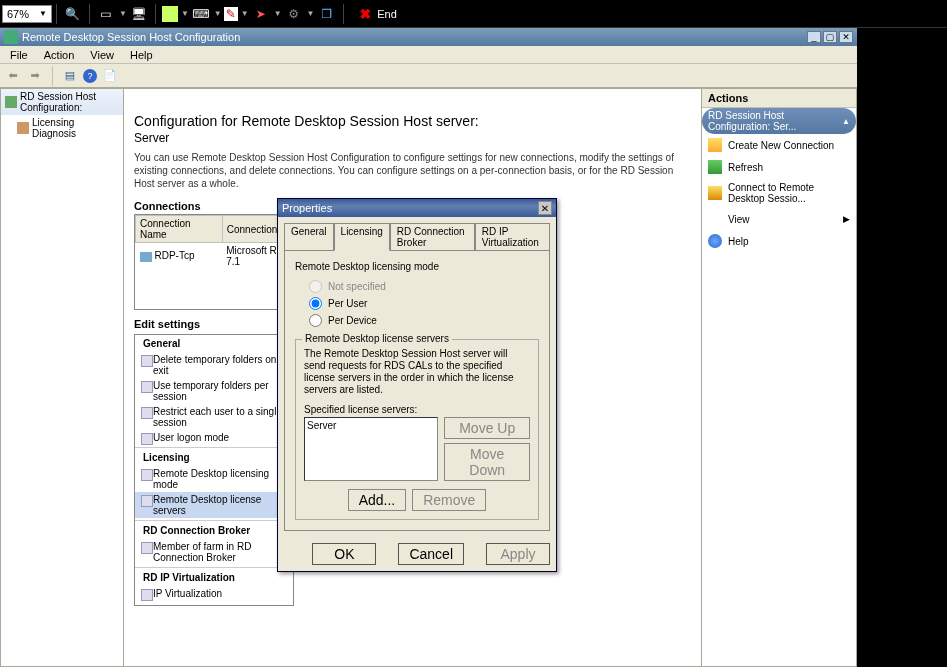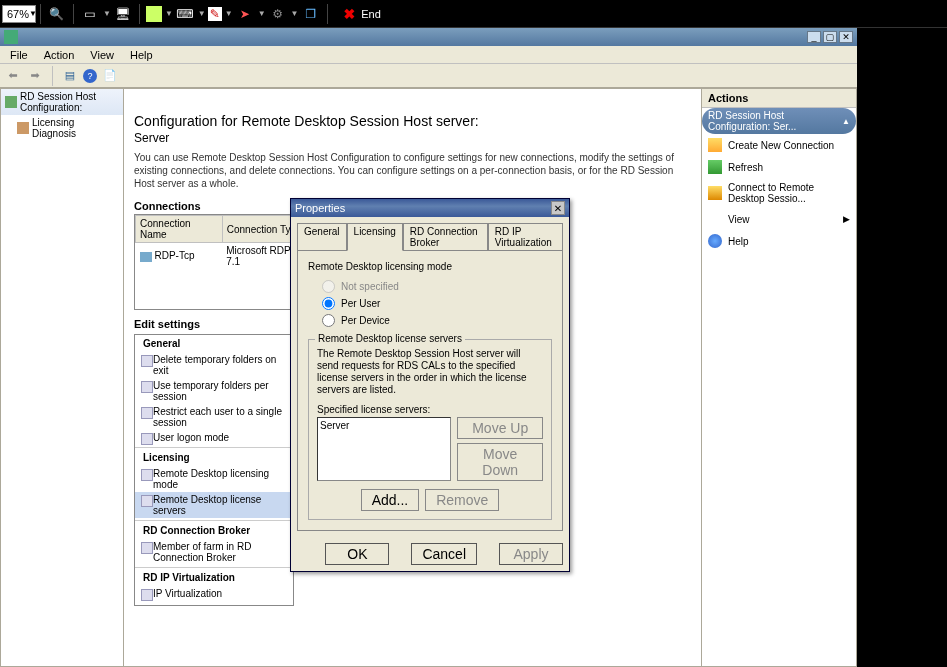--- a/index.html
+++ b/index.html
@@ -1,20 +1,20 @@
 <!DOCTYPE html>
 <html><head>
 <meta charset="utf-8">
 <style>
 * { box-sizing: border-box; margin: 0; padding: 0; }
 body { font-family: Tahoma, sans-serif; font-size: 11px; background: #000; width: 947px; height: 667px; overflow: hidden; position: relative; }
 
 
 .top-toolbar { background: #000; height: 28px; display: flex; align-items: center; padding: 2px; border-bottom: 1px solid #333; }
-.zoom-box { background: #fff; border: 1px solid #888; padding: 2px 4px; font-size: 11px; width: 34px; display: flex; align-items: center; justify-content: space-between; }
+.zoom-box { background: #fff; border: 1px solid #888; padding: 2px 4px; font-size: 11px; width: 50px; display: flex; align-items: center; justify-content: space-between; }
 .tb-sep { width: 1px; height: 20px; background: #444; margin: 0 4px; }
 .tb-icon { width: 20px; height: 20px; display: flex; align-items: center; justify-content: center; color: #fff; font-size: 12px; margin: 0 2px; cursor: pointer; }
 .tb-dd { color: #aaa; font-size: 8px; margin-left: 1px; }
 .end-btn { display: flex; align-items: center; color: #fff; padding: 2px 8px; margin-left: 4px; cursor: pointer; }
 .end-x { color: #e00; font-weight: bold; margin-right: 6px; font-size: 14px; }
 
 
 .app-wrap { background: #000; width: 857px; height: calc(667px - 28px); position: relative; }
 .app-window { background: #ece9d8; width: 857px; height: 100%; position: relative; }
 .title-bar { background: linear-gradient(#7b9ebd, #5478a0); height: 18px; display: flex; align-items: center; padding: 0 4px; color: #fff; font-size: 11px; }
@@ -54,21 +54,21 @@
 .actions-panel { width: 155px; background: #fff; border: 1px solid #aca899; border-left: none; }
 .actions-hdr { background: #ece9d8; padding: 3px 6px; font-weight: bold; font-size: 11px; border-bottom:1px solid #c0c0c0; }
 .actions-sub { background: linear-gradient(#6F8FB8, #5478a0); color: #fff; padding: 2px 6px; font-size: 10px; display:flex; justify-content:space-between; align-items:center;border-radius:13px; }
 .action-item { padding: 4px 6px; display: flex; align-items: center; cursor: pointer; font-size:10px; }
 .action-item .aicn { width: 14px; height: 14px; margin-right: 6px; flex-shrink: 0; }
 .ai-new{background:linear-gradient(#fd6,#fa3);} .ai-ref{background:linear-gradient(#6c6,#393);} .ai-conn{background:linear-gradient(#fd6,#d80);}
 .ai-help{background:radial-gradient(#6af,#36c); border-radius:50%;}
 .action-item .arrow { margin-left:auto; font-size:9px; }
 
 
-.props-dialog { position: absolute; left: 290px; top: 170px; width: 280px; background: #ece9d8; border: 1px solid #003; box-shadow: 2px 2px 4px rgba(0,0,0,0.4); z-index: 10; }
+.props-dialog { position: absolute; left: 277px; top: 170px; width: 280px; background: #ece9d8; border: 1px solid #003; box-shadow: 2px 2px 4px rgba(0,0,0,0.4); z-index: 10; }
 .props-title { background: linear-gradient(#3b5998, #6080b0 40%, #3b5998); color: #fff; padding: 2px 4px; font-size: 11px; display: flex; justify-content: space-between; align-items:center; }
 .props-title .x { background:#c8c8c8; color:#000; width:14px; height:14px; display:flex; align-items:center; justify-content:center; font-size:10px; cursor:pointer; border:1px solid #888; }
 .tab-strip { display: flex; padding: 6px 6px 0; font-size: 10px; }
 .tab { padding: 2px 6px; border: 1px solid #888; border-bottom: none; background: #ece9d8; margin-right: 0; cursor:pointer; position:relative; }
 .tab.active { background: #ece9d8; border-bottom: 1px solid #ece9d8; z-index:2; margin-bottom:-1px; }
 .tab-content { border: 1px solid #888; margin: 0 6px 6px; padding: 10px; background: #ece9d8; font-size: 10px; position:relative; }
 .fieldset { border: 1px solid #aaa; padding: 8px; margin-top: 12px; position: relative; }
 .fieldset .legend { position: absolute; top: -7px; left: 6px; background: #ece9d8; padding: 0 3px; font-size:10px; }
 .radio-row { display: flex; align-items: center; margin: 4px 0 4px 14px; }
 .radio-row input { margin-right: 6px; }
@@ -111,20 +111,21 @@
   <div class="end-btn">
       <span class="end-x">✖</span>
       <span>End</span>
     </div>
 </div>
 
 <div class="app-wrap">
 <div class="app-window">
   <div class="title-bar">
     <div class="icon"></div>
+    <span>Remote Desktop Session Host Configuration</span>
     <div class="win-btns">
       <span>_</span>
       <span>▢</span>
       <span>✕</span>
     </div>
   </div>
   <div class="menu-bar">
     <span>File</span>
     <span>Action</span>
     <span>View</span>

